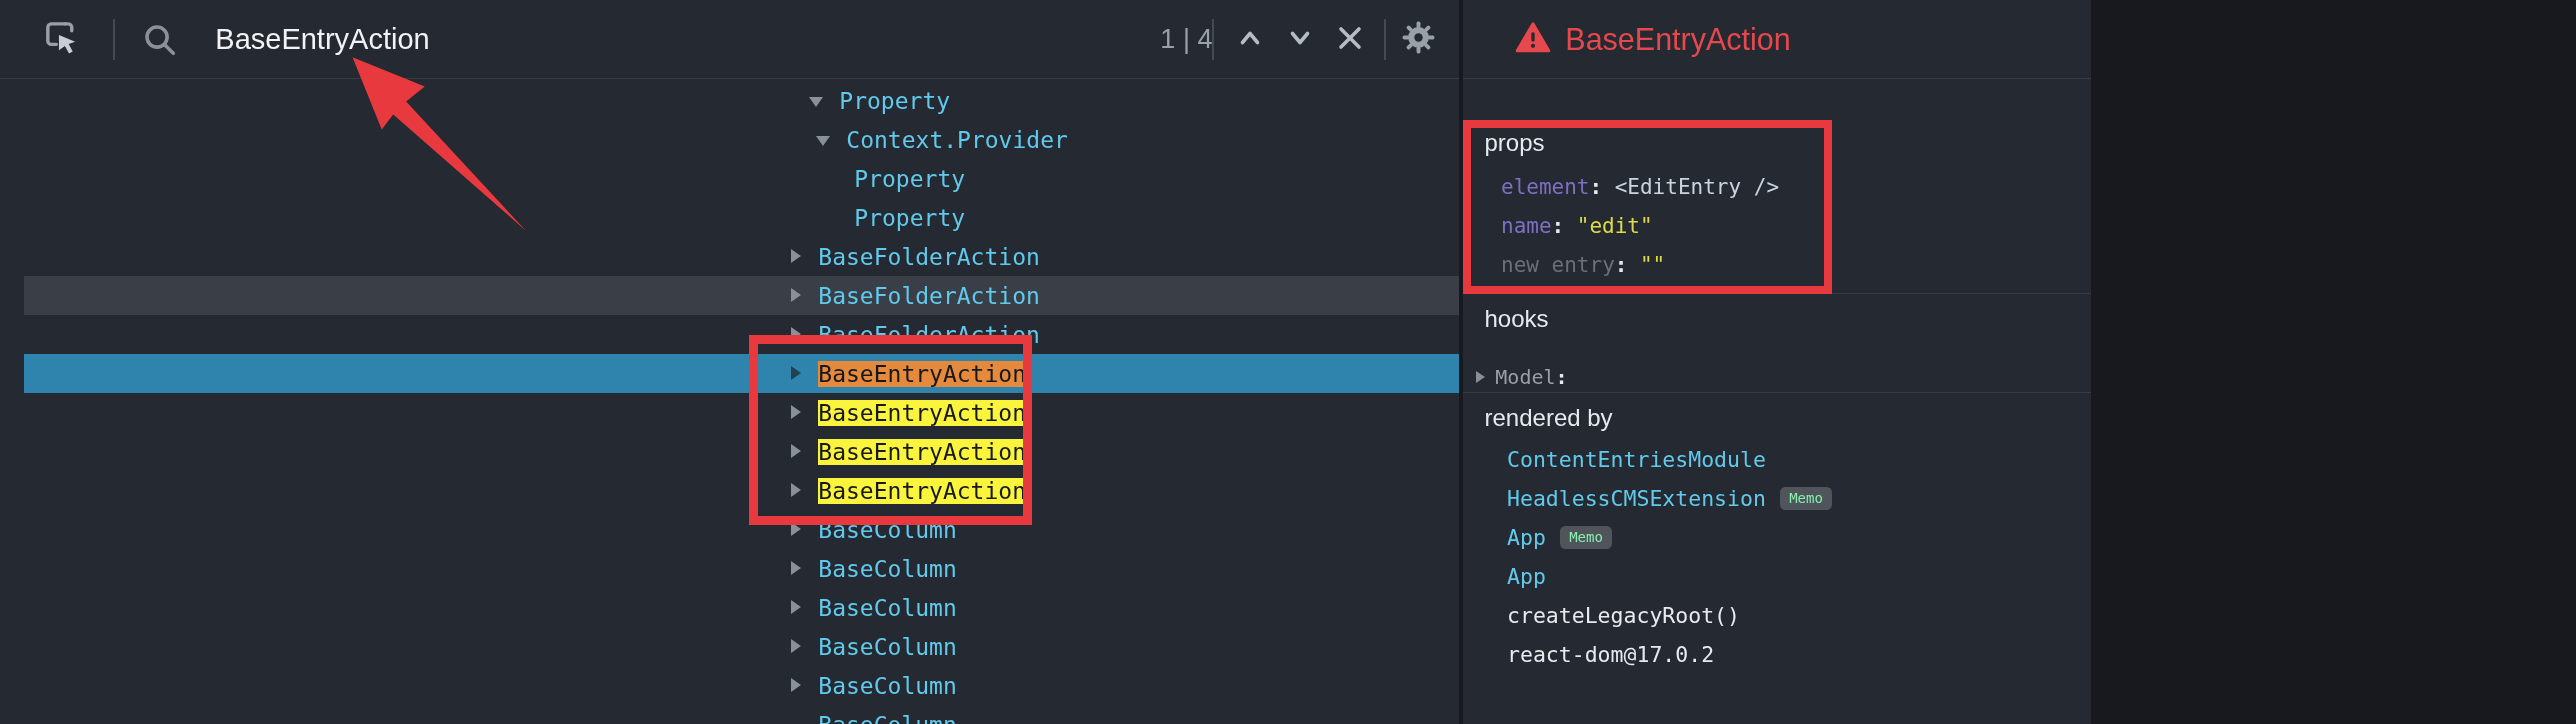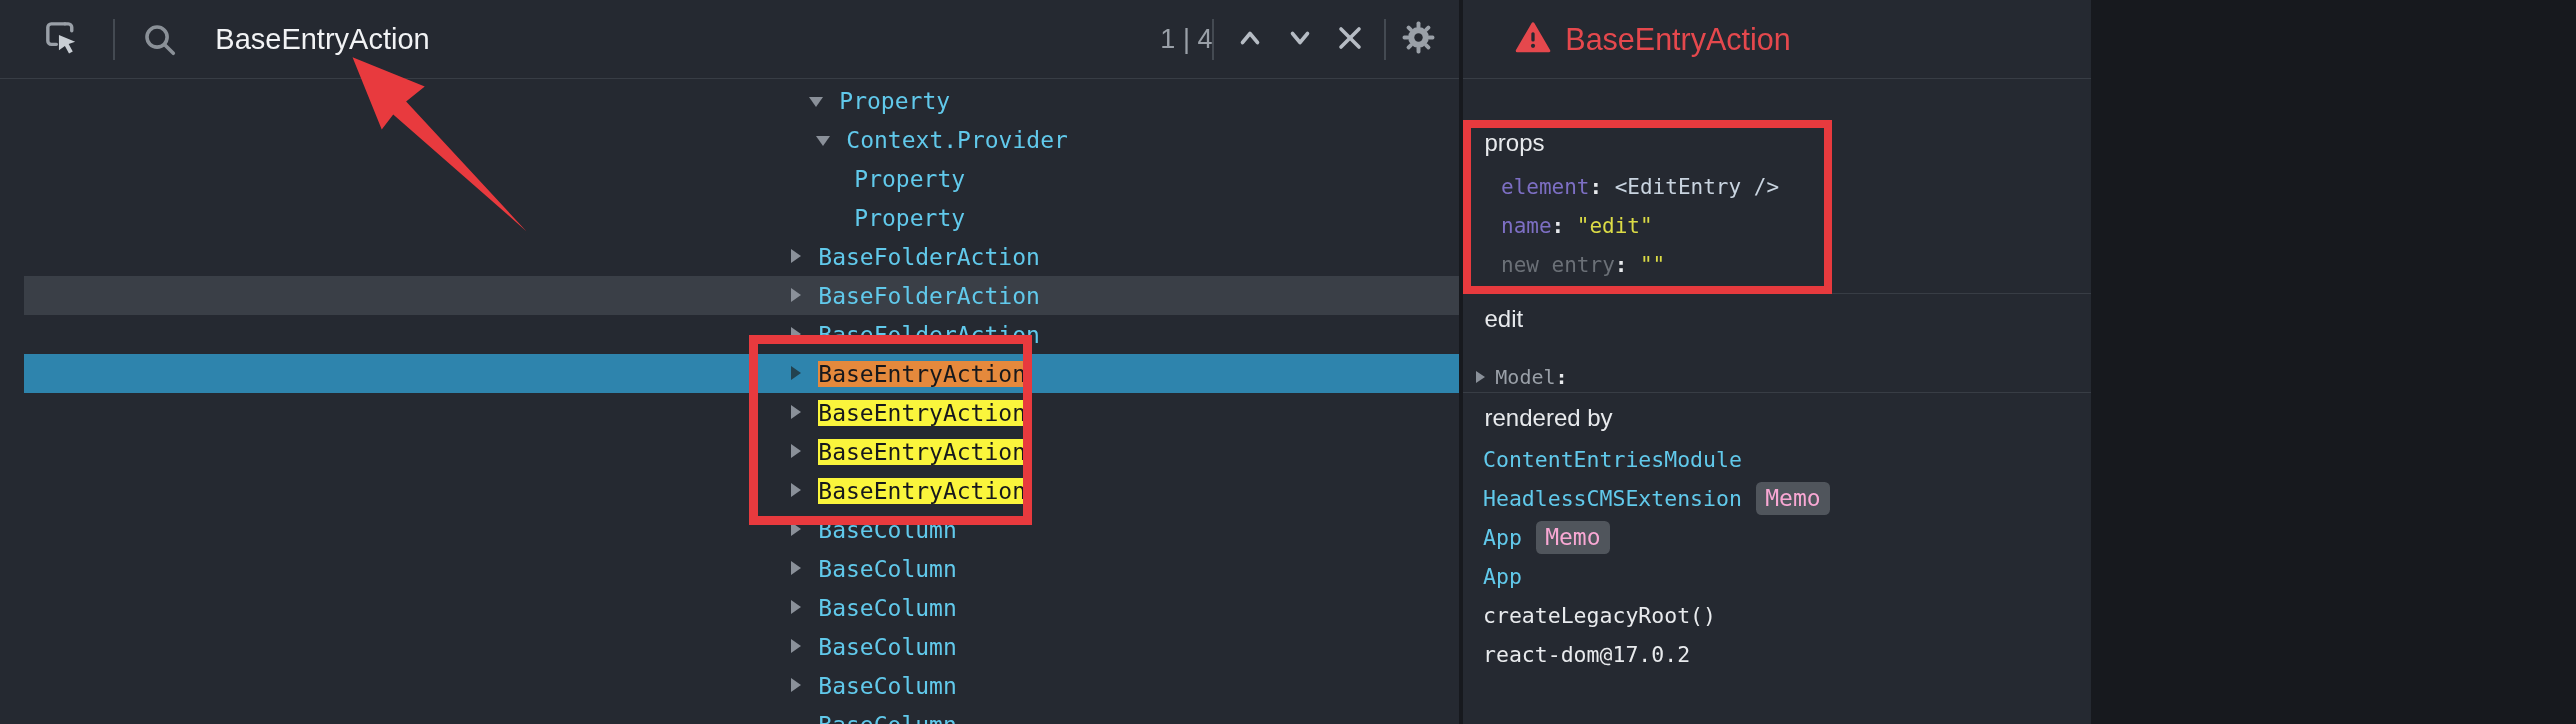--- a/index.html
+++ b/index.html
@@ -58,25 +58,25 @@
   .colon { color:#e8eaed; font-weight:bold; }
   .v-el { color:#c9d4e0; margin-left:12.5px; }
   .v-str { color:#dcdc46; margin-left:12.5px; }
 
   .hooks-row { position:absolute; left:12.5px; top:65px; height:36px; display:flex; align-items:center;
                font-family:"DejaVu Sans Mono", monospace; font-size:20px; cursor:pointer; }
   .hook-caret { width:0; height:0; border-left:9px solid #8a9099; border-top:6.3px solid transparent;
                 border-bottom:6.3px solid transparent; margin-right:10.8px; }
   .hook-name { color:#9aa0a8; }
 
-  .rb-rows { position:absolute; left:20px; top:47px; font-family:"DejaVu Sans Mono", monospace; font-size:21.5px; }
+  .rb-rows { position:absolute; left:44px; top:47px; font-family:"DejaVu Sans Mono", monospace; font-size:21.5px; }
   .rb-row { height:39px; display:flex; align-items:center; }
   .rb-link { color:#61c9eb; cursor:pointer; }
   .rb-plain { color:#e8eaed; }
-  .badge { margin-left:14.3px; background:#50555c; color:#f9a8d4; font-size:23px;
+  .badge { margin-left:14.3px; background:#50555c; color:#86efac; font-size:14px;
            padding:2.7px 9px 3.6px; border-radius:5.4px; font-family:"DejaVu Sans Mono", monospace; }
 
   
   .anno { position:absolute; pointer-events:none; z-index:60; }
   .rect-tree { left:749px; top:335px; width:283px; height:190px; border:9px solid #e83a3e; }
   .rect-props { left:1463px; top:120px; width:369px; height:174px; border:8px solid #e83a3e; }
   .arrow-svg { left:0; top:0; }
 </style>
 </head>
 <body>
@@ -329,21 +329,21 @@
           <span class="v-str">"edit"</span>
         </div>
         <div class="kv-row">
           <span class="k-muted">new entry</span><span class="colon">:</span>
           <span class="v-str">""</span>
         </div>
       </div>
     </div>
 
     <div class="section sec-hooks">
-      <div class="sec-label" style="top:10.8px">edit</div>
+      <div class="sec-label" style="top:10.8px">hooks</div>
       <div class="copy-btn" style="top:14.3px">
         <span>
           <svg width="27" height="27" viewBox="0 0 24 24" fill="none">
             <rect x="8.5" y="2.5" width="12.5" height="12.5" rx="2" stroke="#9aa0a8" stroke-width="2"></rect>
             <path d="M4.5 7.5 V19.5 H16.5" stroke="#9aa0a8" stroke-width="2" stroke-dasharray="1.6 3"></path>
           </svg>
         </span>
       </div>
       <div class="hooks-row">
         <span class="hook-caret"></span>

